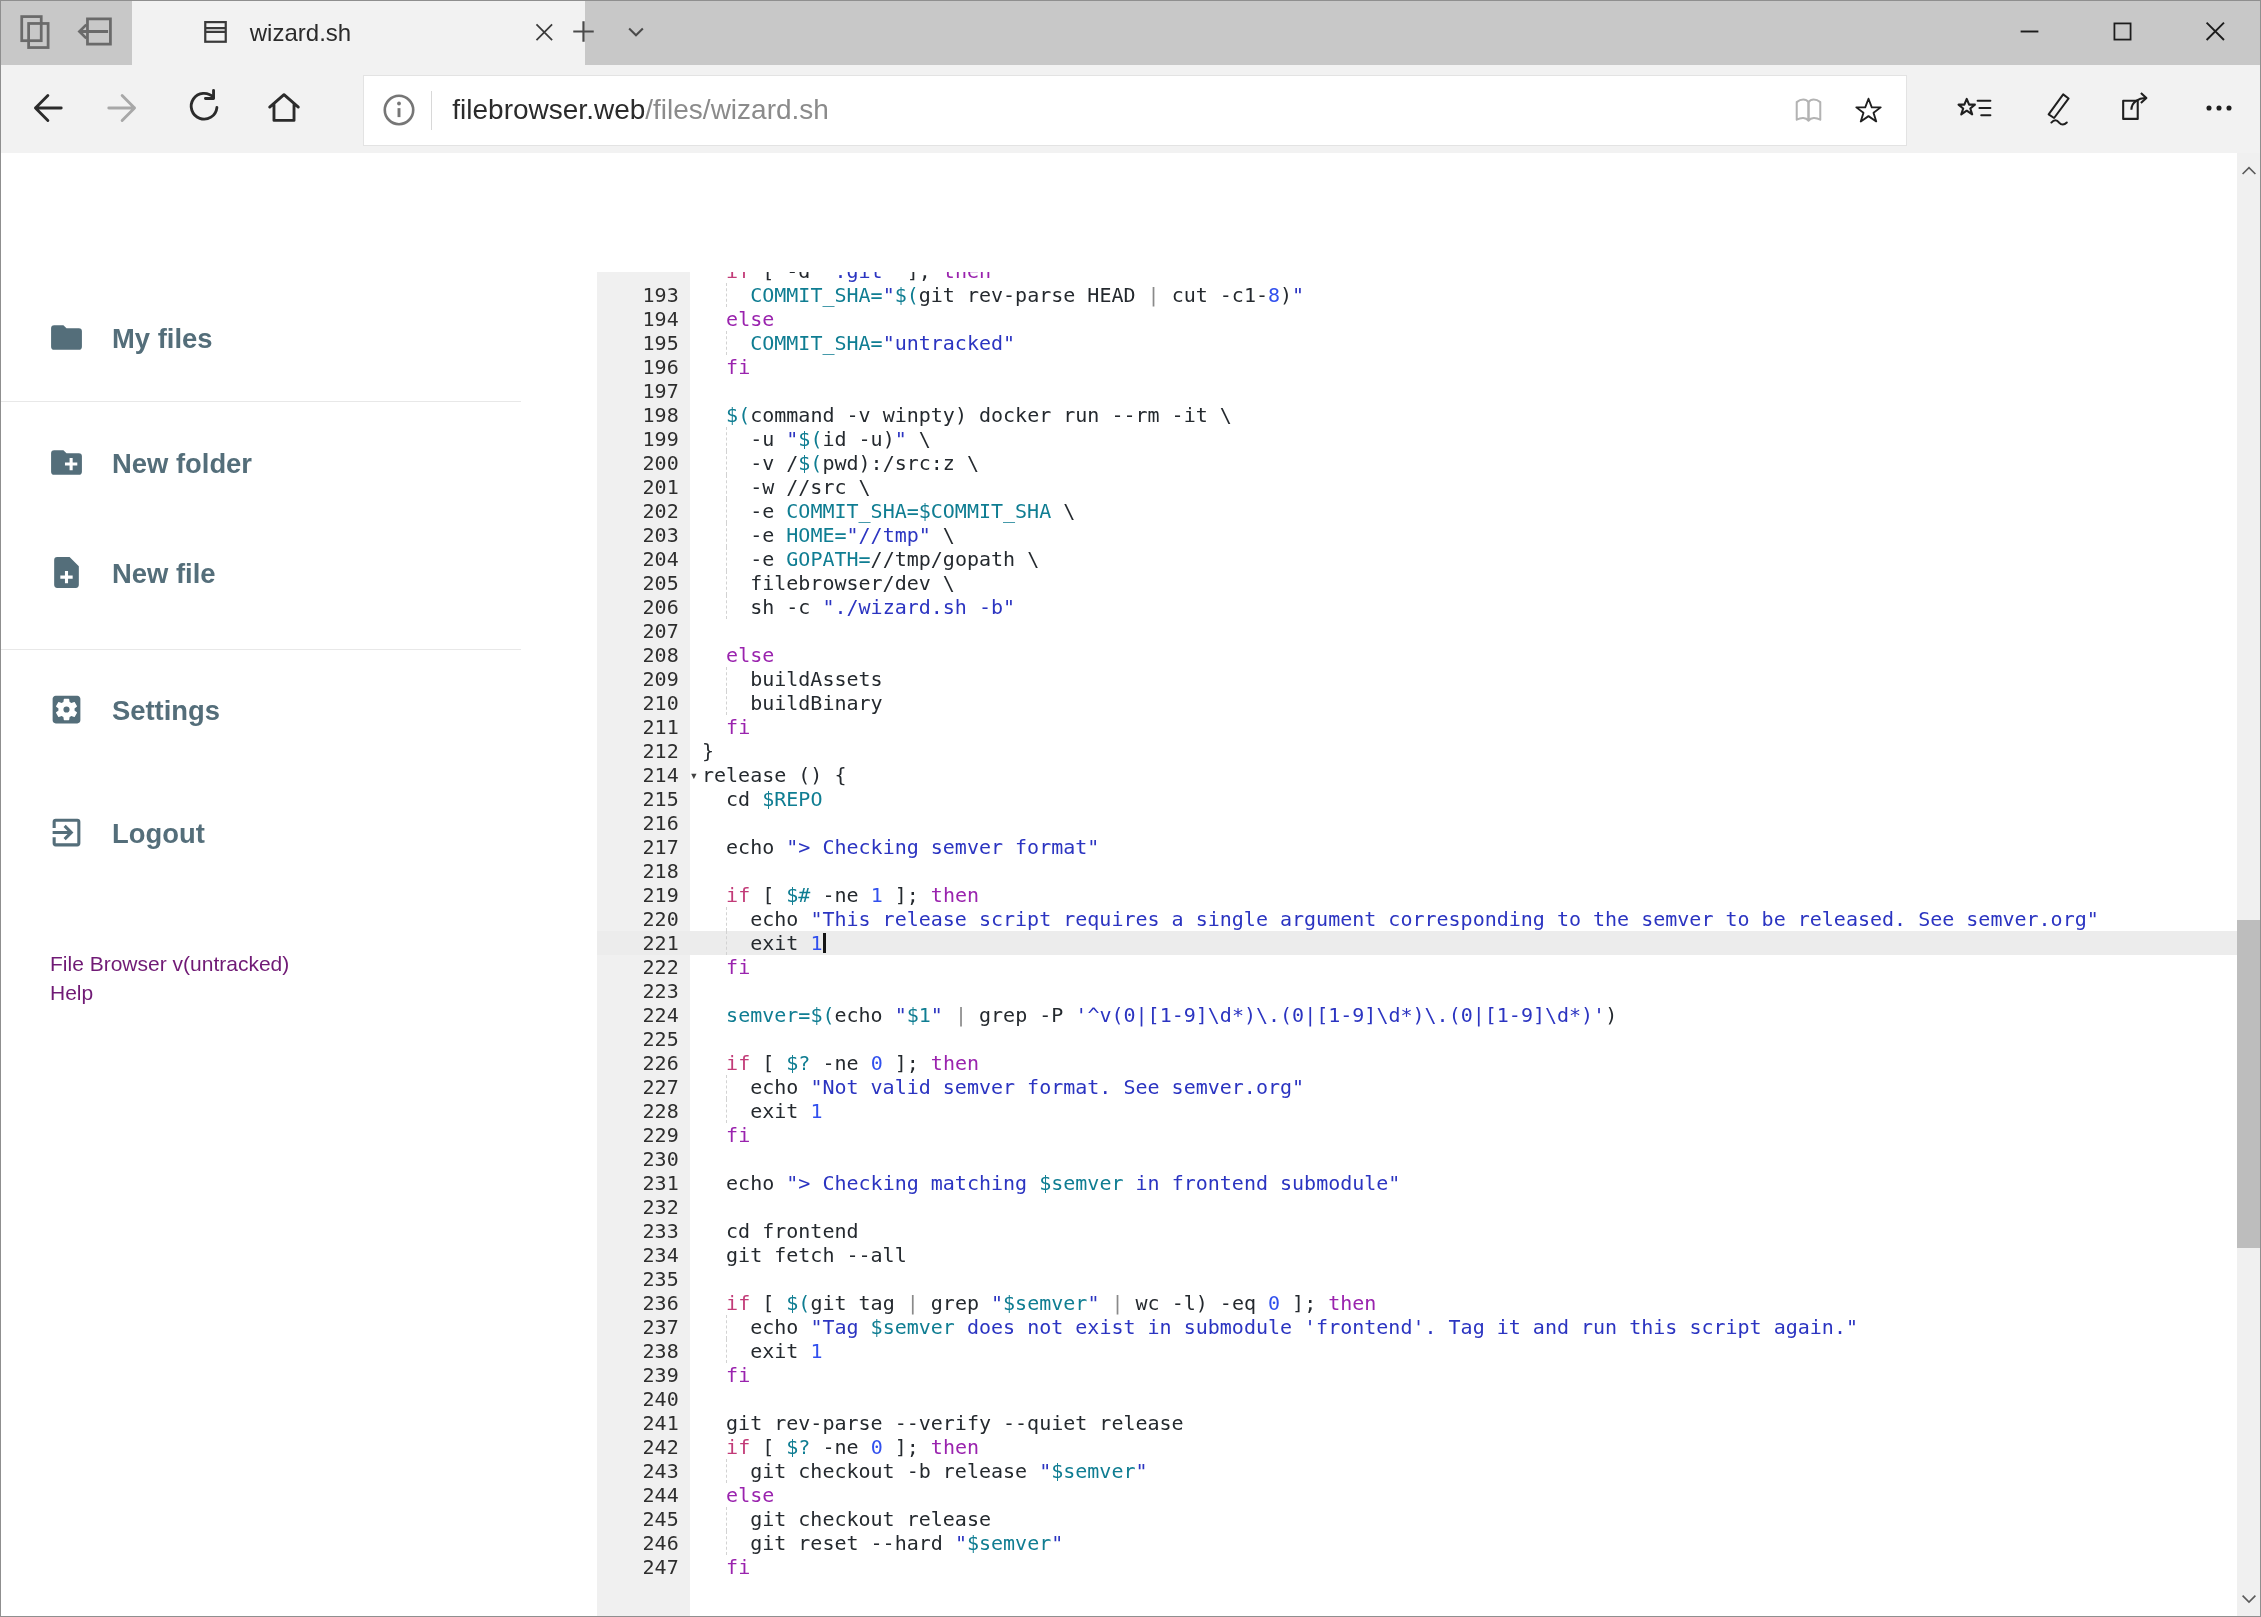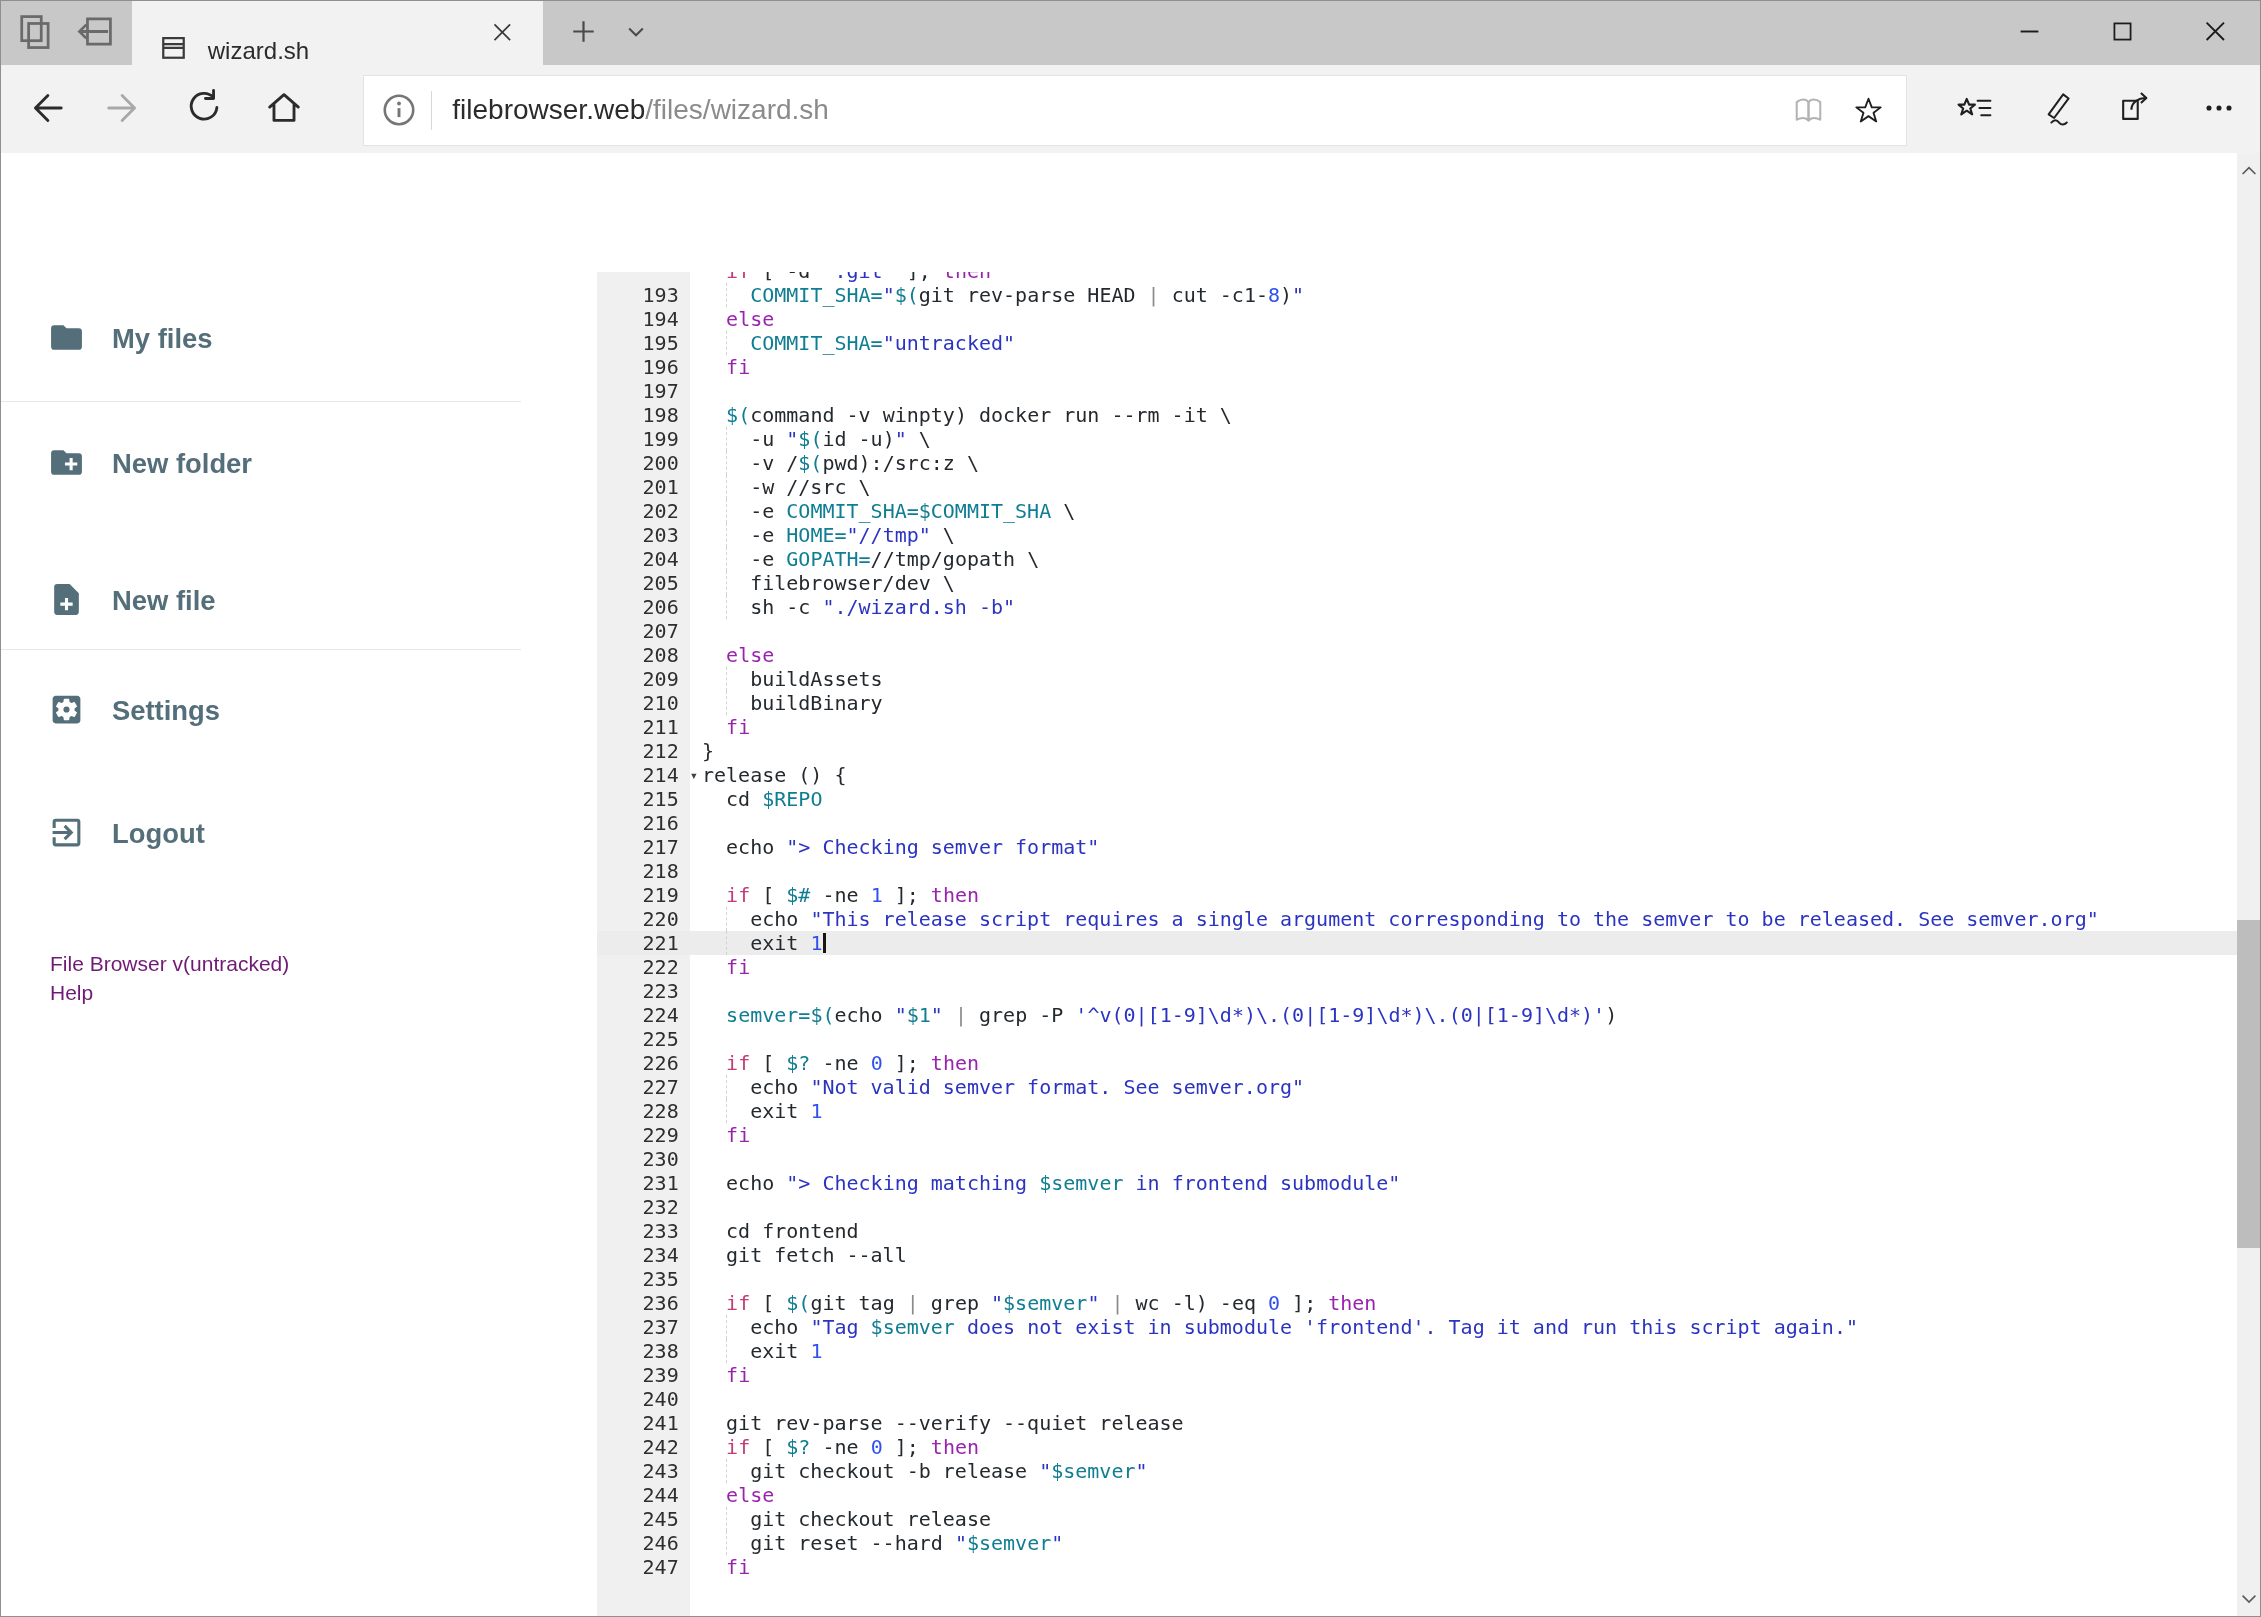--- a/index.html
+++ b/index.html
@@ -3,21 +3,21 @@
 <meta charset="utf-8">
 <style>
   html,body{margin:0;padding:0;background:#888;}
   .screen{position:relative;width:2261px;height:1617px;background:#fff;overflow:hidden;
           font-family:"Liberation Sans",sans-serif;}
   .frame{position:absolute;inset:0;border:0.8px solid #8f8f8f;pointer-events:none;z-index:99;box-sizing:border-box;}
 
   
   .tabstrip{position:absolute;left:0;top:0;width:2261px;height:65px;background:#c8c8c8;}
   .ts-btn{position:absolute;top:0;width:58px;height:65px;display:flex;align-items:center;justify-content:center;}
-  .tab{position:absolute;left:132px;top:0;width:411px;height:65px;background:#f2f2f2;display:flex;align-items:flex-end;}
+  .tab{position:absolute;left:132px;top:0;width:411px;height:65px;background:#f2f2f2;display:flex;align-items:center;padding-left:42px;}
   .tab-title{margin-left:19.4px;font-size:24px;color:#2b2b2b;}
   .tab-close{position:absolute;right:18px;top:0;height:65px;width:45px;display:flex;align-items:center;justify-content:center;}
   .favicon{margin-left:27.4px;flex:none;}
   .newtab{left:557px;width:52px;}
   .tabmenu{left:612px;width:47px;}
   .wc{position:absolute;top:0;height:65px;width:86px;display:flex;align-items:center;justify-content:center;}
 
   
   .navbar{position:absolute;left:0;top:65px;width:2261px;height:89px;background:#f2f2f2;border-bottom:0.8px solid #e0e0e0;box-sizing:border-box;}
   .nav-btn{position:absolute;top:18.6px;width:52px;height:52px;display:flex;align-items:center;justify-content:center;}
@@ -265,21 +265,21 @@
           </svg></span>
       <span class="side-label">My files</span>
     </div>
     <div class="side-div" style="top:129px"></div>
     <div class="side-item" style="top:168px">
       <span><svg width="37" height="37" viewBox="0 0 24 24" fill="#546e7a">
             <path d="M20 6h-8l-2-2H4a2 2 0 0 0-2 2v12a2 2 0 0 0 2 2h16a2 2 0 0 0 2-2V8a2 2 0 0 0-2-2zm-1 8h-3v3h-2v-3h-3v-2h3V9h2v3h3v2z"></path>
           </svg></span>
       <span class="side-label">New folder</span>
     </div>
-    <div class="side-item" style="top:305px">
+    <div class="side-item" style="top:278px">
       <span><svg width="37" height="37" viewBox="0 0 24 24" fill="#546e7a">
             <path d="M14 2H6a2 2 0 0 0-2 2v16a2 2 0 0 0 2 2h12a2 2 0 0 0 2-2V8l-6-6zm2 14h-3v3h-2v-3H8v-2h3v-3h2v3h3v2z"></path>
           </svg></span>
       <span class="side-label">New file</span>
     </div>
     <div class="side-div" style="top:377px"></div>
     <div class="side-item" style="top:415px">
       <span><svg width="37" height="37" viewBox="0 0 24 24" fill="#546e7a">
             <path d="M12 10a2 2 0 1 0 0 4 2 2 0 0 0 0-4zm7-7H5c-1.11 0-2 .9-2 2v14c0 1.1.89 2 2 2h14c1.11 0 2-.9 2-2V5c0-1.1-.89-2-2-2zm-1.75 9c0 .23-.02.46-.05.68l1.48 1.16c.13.11.17.3.08.45l-1.4 2.42c-.09.15-.27.21-.43.15l-1.74-.7c-.36.28-.76.51-1.18.69l-.26 1.85c-.03.17-.18.3-.35.3h-2.8c-.17 0-.32-.13-.35-.31l-.26-1.85c-.43-.18-.82-.41-1.18-.69l-1.74.7c-.16.06-.34 0-.43-.15l-1.4-2.42a.353.353 0 0 1 .08-.45l1.48-1.16c-.03-.21-.05-.44-.05-.67s.02-.46.05-.68l-1.48-1.16a.353.353 0 0 1-.08-.45l1.4-2.42c.09-.15.27-.21.43-.15l1.74.7c.36-.28.76-.51 1.18-.69l.26-1.85c.03-.17.18-.3.35-.3h2.8c.17 0 .32.13.35.31l.26 1.85c.43.18.82.41 1.18.69l1.74-.7c.16-.06.34 0 .43.15l1.4 2.42c.09.15.05.34-.08.45l-1.48 1.16c.03.22.05.45.05.68z"></path>
           </svg></span>

